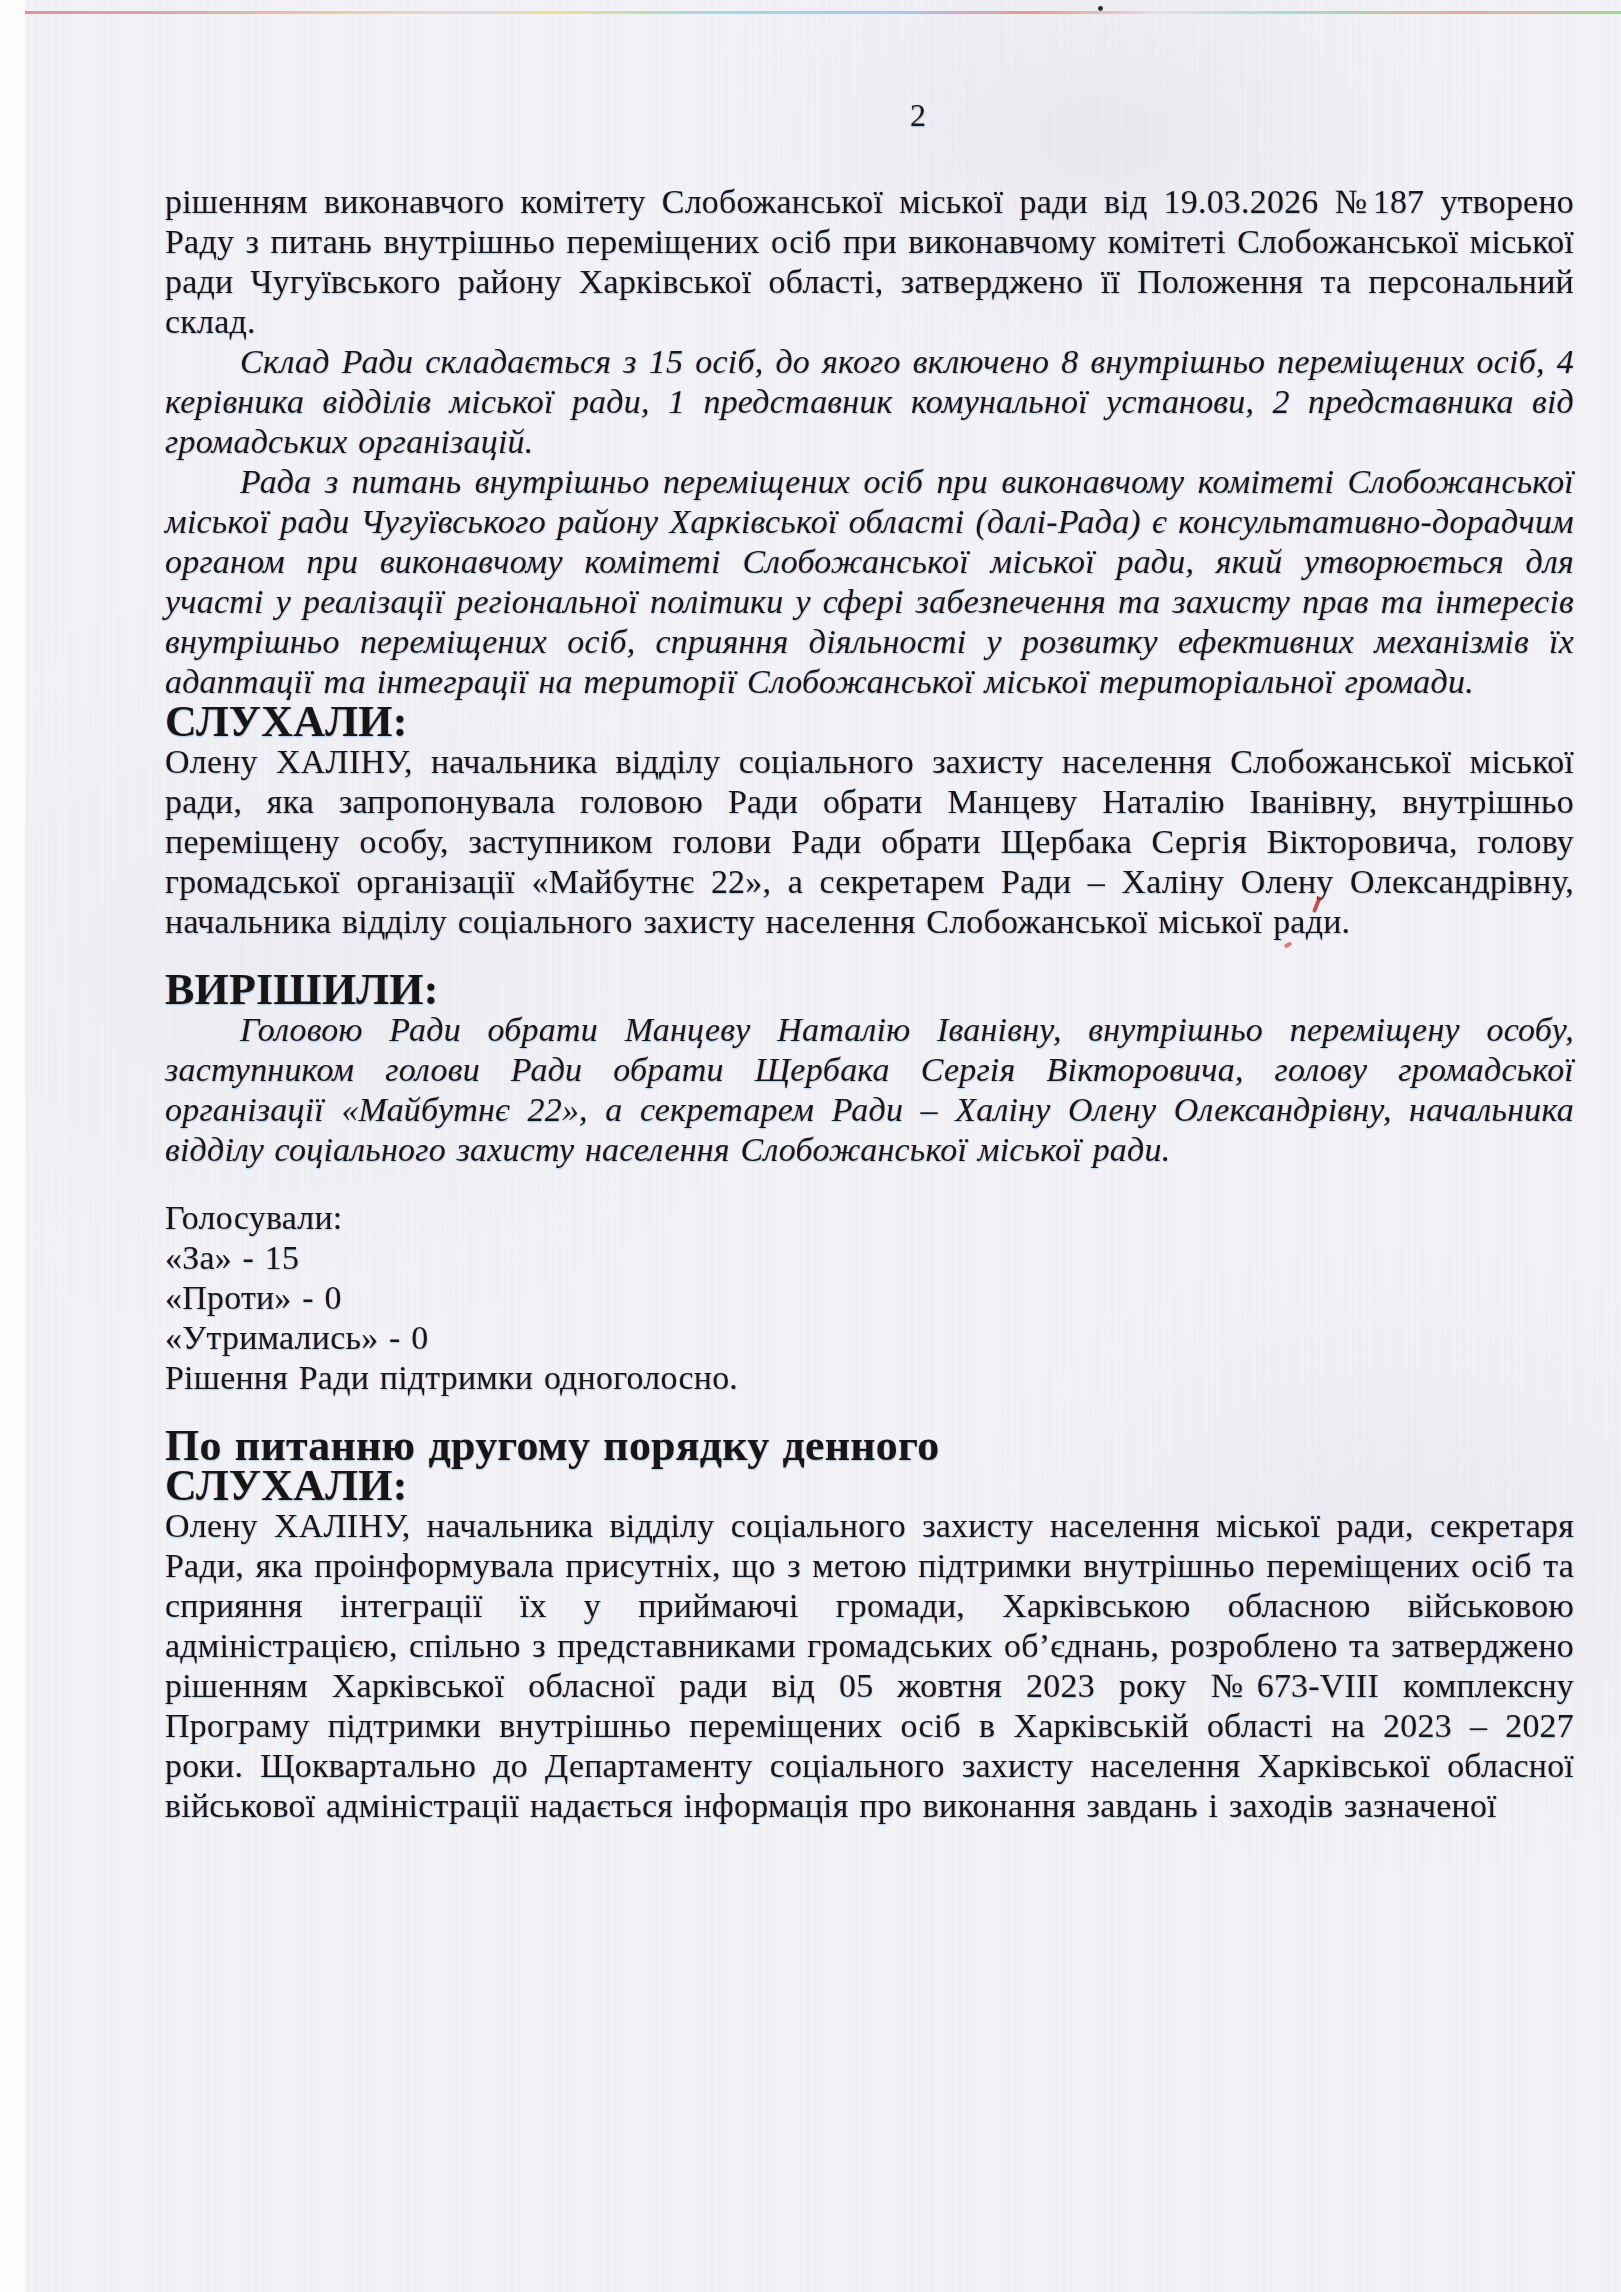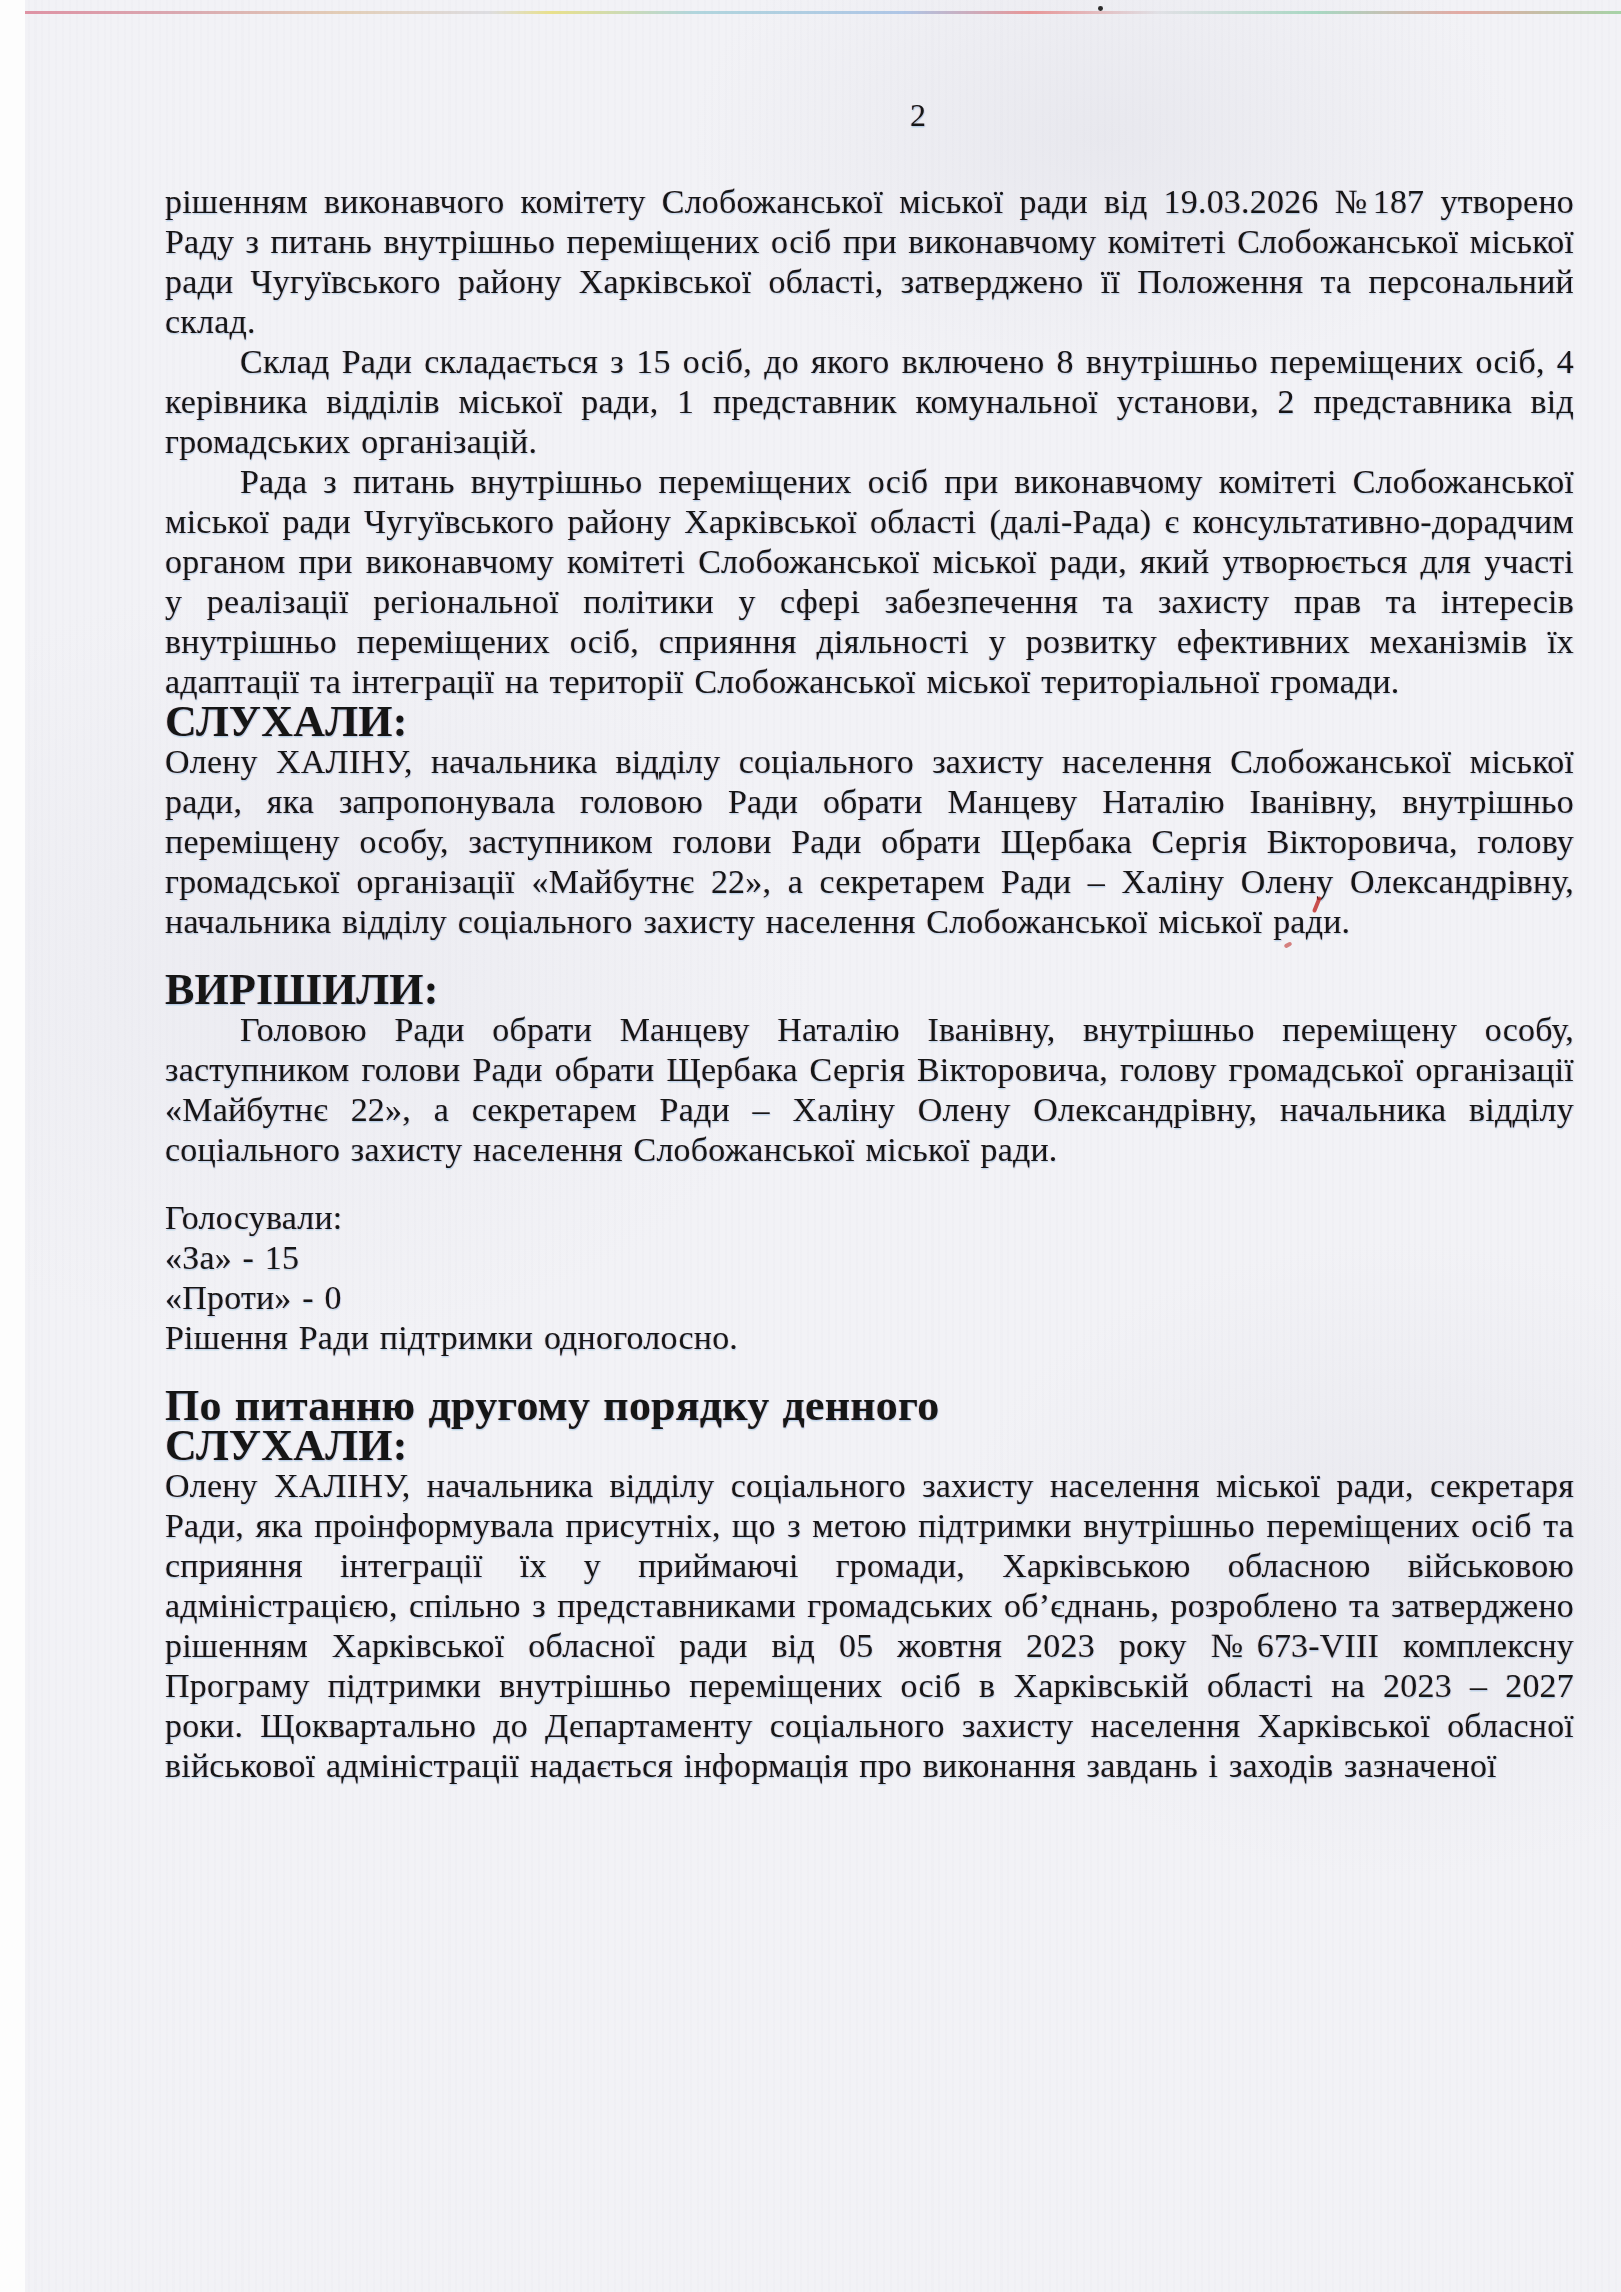--- a/index.html
+++ b/index.html
@@ -47,21 +47,21 @@
   .page-number {
     position:absolute; top:96px; left:910px;
     font-size:32px; line-height:39px;
   }
   .content {
     position:absolute; left:165px; top:182px; width:1409px;
     font-size:34px; line-height:40px;
     word-spacing:2px; letter-spacing:0.2px;
   }
   .para { text-align:justify; text-align-last:left; }
-  .indent { text-indent:75px; }
+  .indent { text-indent:75px;font-style:italic; }
   .heading {
     font-size:44px; font-weight:700; line-height:40px; text-align:left;
   }
   .gap-before { margin-top:28px; }
   .vote-line { line-height:40px; text-align:left; }
   .pen-mark { position:absolute; z-index:4; background:#c23430; }
   .mark1 {
     left:1315px; top:896px; width:3.9px; height:16.7px;
     border-radius:2px; transform:rotate(22deg); opacity:.85;
   }
@@ -88,20 +88,21 @@
     <h2 class="heading">СЛУХАЛИ:</h2>
     <p class="para">Олену ХАЛІНУ, начальника відділу соціального захисту населення Слобожанської міської ради, яка запропонувала головою Ради обрати Манцеву Наталію Іванівну, внутрішньо переміщену особу, заступником голови Ради обрати Щербака Сергія Вікторовича, голову громадської організації «Майбутнє 22», а секретарем Ради – Халіну Олену Олександрівну, начальника відділу соціального захисту населення Слобожанської міської ради.</p>
 
     <h2 class="heading gap-before">ВИРІШИЛИ:</h2>
     <p class="para indent">Головою Ради обрати Манцеву Наталію Іванівну, внутрішньо переміщену особу, заступником голови Ради обрати Щербака Сергія Вікторовича, голову громадської організації «Майбутнє 22», а секретарем Ради – Халіну Олену Олександрівну, начальника відділу соціального захисту населення Слобожанської міської ради.</p>
 
     <div class="vote-block gap-before">
       <div class="vote-line">Голосували:</div>
       <div class="vote-line">«За» - 15</div>
       <div class="vote-line">«Проти» - 0</div>
+      <div class="vote-line">«Утримались» - 0</div>
       <div class="vote-line">Рішення Ради підтримки одноголосно.</div>
     </div>
 
     <h2 class="heading gap-before">По питанню другому порядку денного</h2>
     <h2 class="heading">СЛУХАЛИ:</h2>
     <p class="para">Олену ХАЛІНУ, начальника відділу соціального захисту населення міської ради, секретаря Ради, яка проінформувала присутніх, що з метою підтримки внутрішньо переміщених осіб та сприяння інтеграції їх у приймаючі громади, Харківською обласною військовою адміністрацією, спільно з представниками громадських об’єднань, розроблено та затверджено рішенням Харківської обласної ради від 05 жовтня 2023 року №673-VIII комплексну Програму підтримки внутрішньо переміщених осіб в Харківській області на 2023 – 2027 роки. Щоквартально до Департаменту соціального захисту населення Харківської обласної військової адміністрації надається інформація про виконання завдань і заходів зазначеної</p>
   </div>
 
   <div class="pen-mark mark1"></div>
   <div class="pen-mark mark2"></div>

